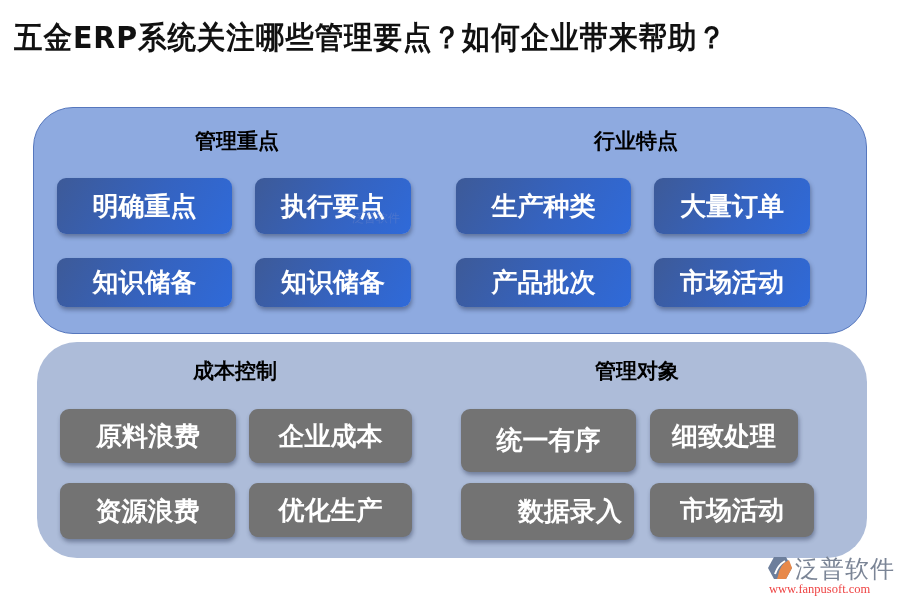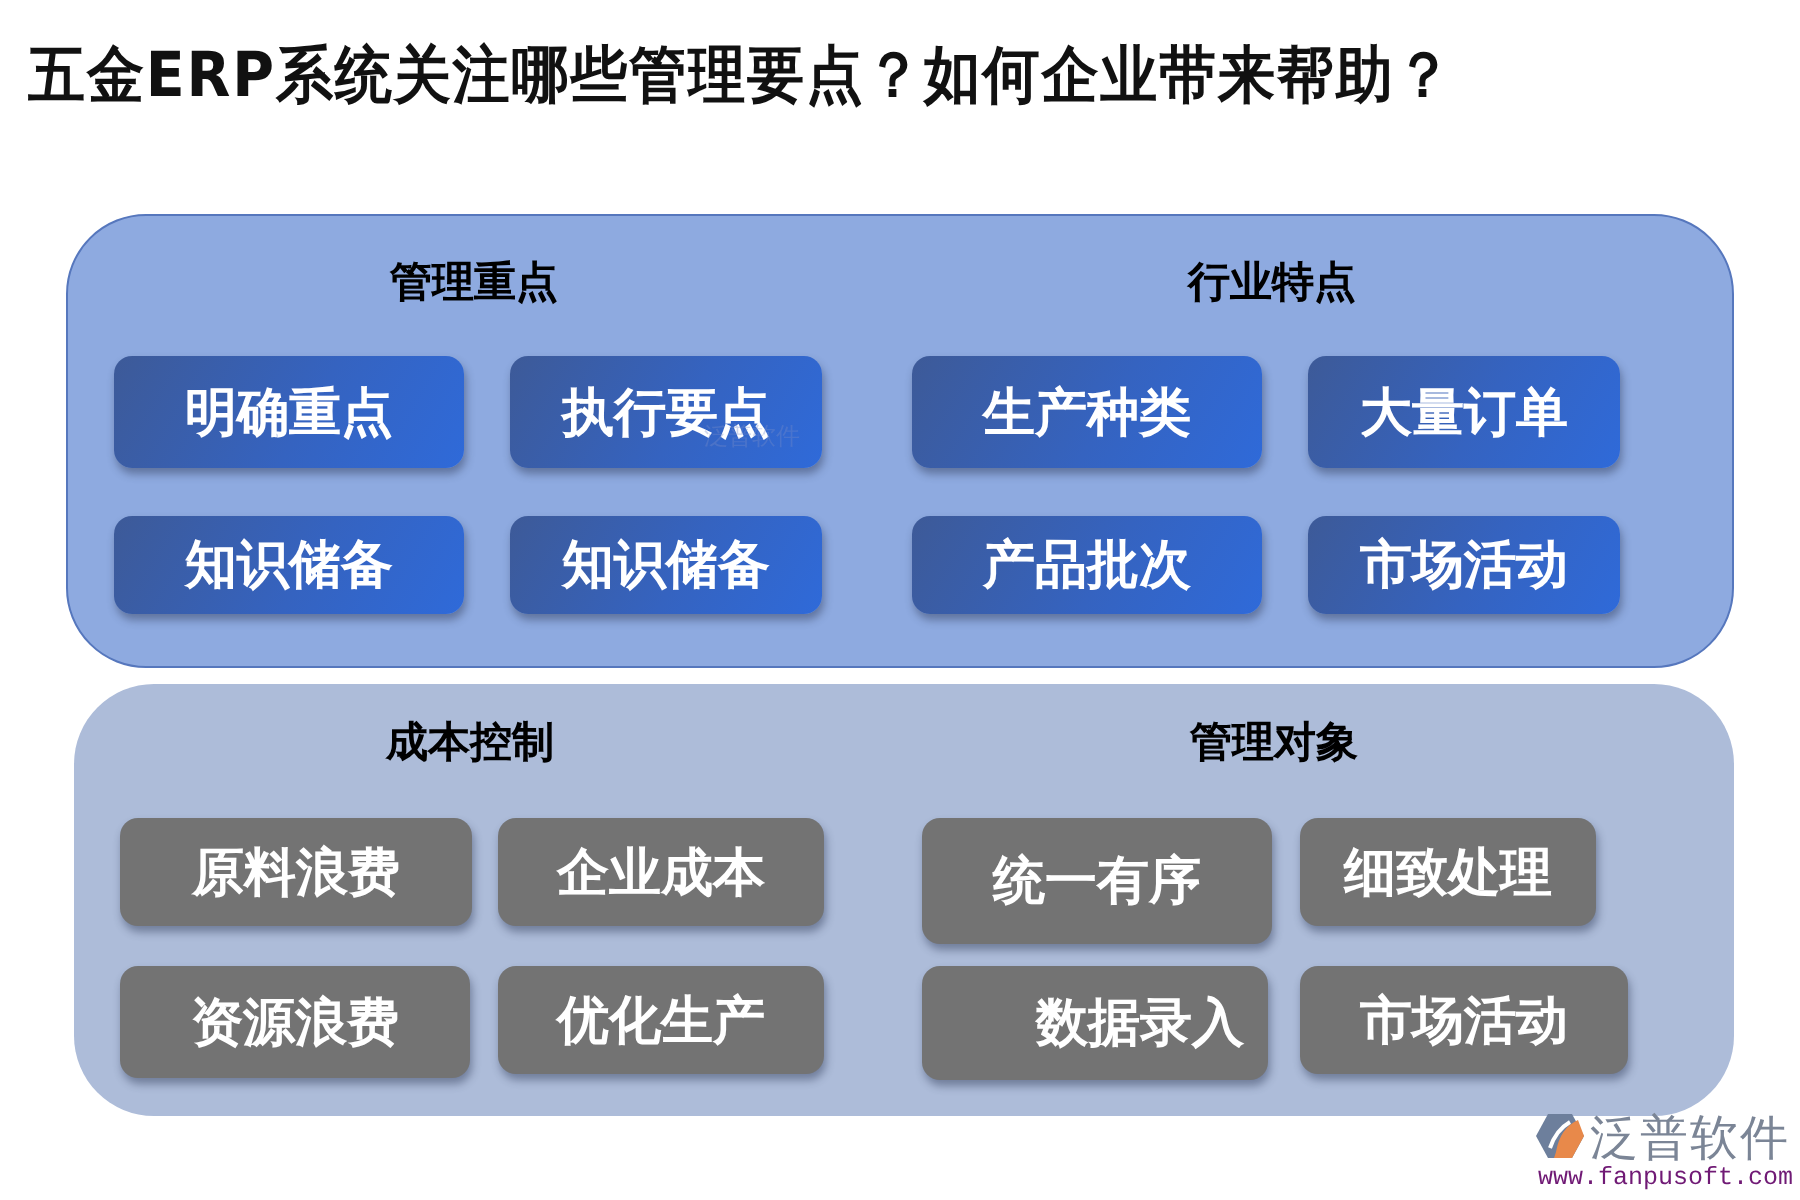--- a/index.html
+++ b/index.html
@@ -44,22 +44,22 @@
     }
     .logo {
       position: absolute; left: 767px; top: 553px; width: 130px; height: 45px;
     }
     .logo-icon { position: absolute; left: 0; top: 3px; width: 26px; height: 24px; }
     .logo-text {
       position: absolute; left: 28px; top: 0; font-size: 24px; color: #7b8596;
       white-space: nowrap; letter-spacing: 1px;
     }
     .logo-url {
-      position: absolute; left: 2px; top: 29px; font-size: 12.5px; color: #701a75;
-      font-family: Liberation Mono, monospace; white-space: nowrap;
+      position: absolute; left: 2px; top: 29px; font-size: 12.5px; color: #ef4444;
+      font-family: Liberation Serif, serif; white-space: nowrap;
     }
   </style>
 </head>
 <body>
 
 <div class="title">五金ERP系统关注哪些管理要点？如何企业带来帮助？</div>
 
 <div class="panel panel-top"></div>
 
 <div class="section-title" style="left:237px; top:127px;">管理重点</div>

